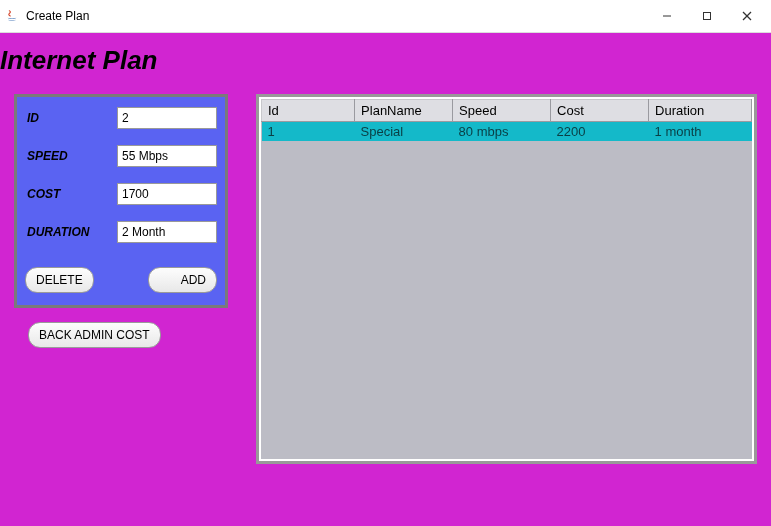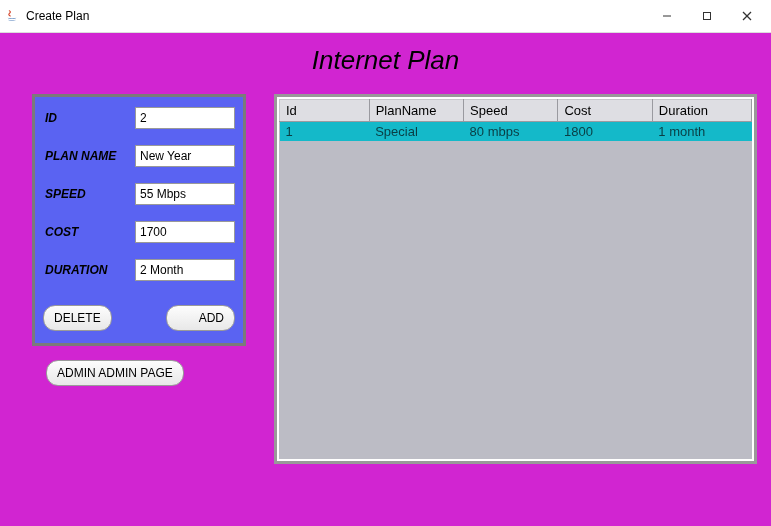--- a/index.html
+++ b/index.html
@@ -37,34 +37,33 @@
       background: transparent;
       border: none;
     }
     .main-area {
       background: #d125d1;
       width: 100%;
       height: calc(526px - 24px);
       position: relative;
     }
     .page-title {
-      text-align: center;
+      text-align: left;
       font-size: 26px;
-      font-weight: 400;
+      font-weight: 700;
       font-style: italic;
       color: #000;
       padding-top: 12px;
       padding-bottom: 8px;
     }
     .content {
       display: flex;
       padding: 10px 14px;
       gap: 28px;
       align-items: flex-start;
-      margin-left: 18px;
     }
     .form-panel {
       background: #5a63f2;
       border: 3px solid #7a7a7a;
       width: 214px;
       padding: 10px 8px 12px 8px;
     }
     .form-row {
       display: flex;
       align-items: center;
@@ -182,63 +181,59 @@
   <div class="page-title">Internet Plan</div>
 
   <div class="content">
     <div>
       <div class="form-panel">
         <div class="form-row">
           <label>ID</label>
           <input type="text" value="2" style="">
         </div>
         <div class="form-row">
-          <label>PLAN NAME</label>
-          <input type="text" value="New Year" style="">
-        </div>
-        <div class="form-row">
           <label>SPEED</label>
           <input type="text" value="55 Mbps" style="">
         </div>
         <div class="form-row">
           <label>COST</label>
           <input type="text" value="1700" style="">
         </div>
         <div class="form-row">
           <label>DURATION</label>
           <input type="text" value="2 Month" style="">
         </div>
         <div class="btn-row">
           <button class="btn">DELETE</button>
           <button class="btn btn-add">ADD</button>
         </div>
       </div>
       <div class="back-btn-wrap">
-        <button class="btn">ADMIN ADMIN PAGE</button>
+        <button class="btn">BACK ADMIN COST</button>
       </div>
     </div>
 
     <div class="table-panel">
       <div class="table-inner">
         <table>
           <thead>
             <tr>
               <th style="width:19%">Id</th>
               <th style="width:20%">PlanName</th>
               <th style="width:20%">Speed</th>
               <th style="width:20%">Cost</th>
               <th style="width:21%">Duration</th>
             </tr>
           </thead>
           <tbody>
             <tr class="selected">
               <td>1</td>
               <td>Special</td>
               <td>80 mbps</td>
-              <td>1800</td>
+              <td>2200</td>
               <td>1 month</td>
             </tr>
           </tbody>
         </table>
       </div>
     </div>
   </div>
 </div>
 
 </body></html>

